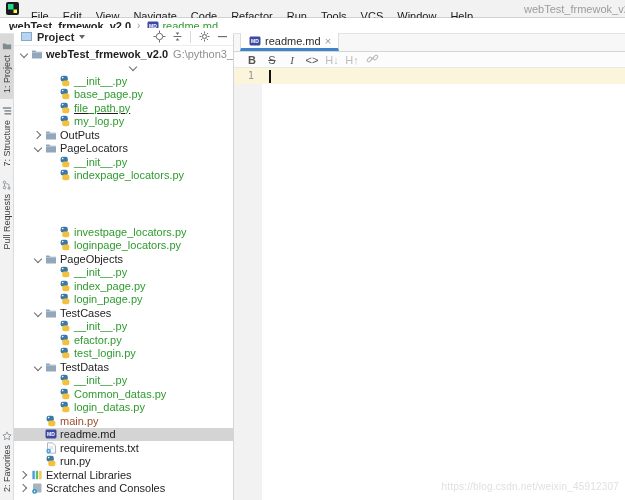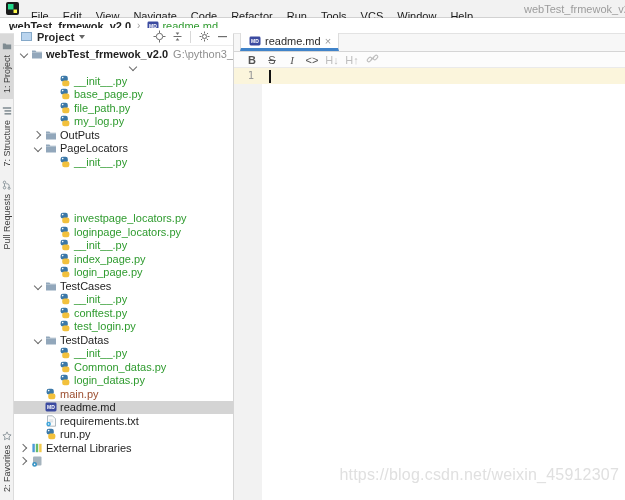--- a/index.html
+++ b/index.html
@@ -70,21 +70,21 @@
   .md-btn.italic { font-style:italic; font-family:"Liberation Serif", serif; }
   .md-btn.strike { text-decoration:line-through; }
   .md-btn.muted { color:#BDBDBD; }
 
   .editor { position:relative; flex:1; background:#fff; overflow:hidden; }
   .gutter { position:absolute; left:0; top:0; bottom:0; width:28px; background:#F2F2F2; }
   .caret-line { position:absolute; left:0; right:0; top:0; height:16px; background:#FBF5DC; }
   .line-no { position:absolute; left:0; top:1px; width:28px; text-align:right; padding-right:8px;
              font-family:"DejaVu Sans Mono", monospace; font-size:10.5px; color:#999; }
   .caret { position:absolute; left:35px; top:1.5px; width:1.5px; height:13px; background:#111; }
-  .watermark { position:absolute; right:6px; bottom:16px; color:#E0E0E0; font-size:16px; letter-spacing:.2px;margin-left:8px; }
+  .watermark { position:absolute; right:6px; bottom:8px; color:#E0E0E0; font-size:10px; letter-spacing:.2px;margin-left:8px; }
 </style>
 </head>
 <body>
 
 <div class="app">
 
   <div class="menubar">
     <span class="logo icon">
         <svg width="13" height="13" viewBox="0 0 13 13">
           <rect width="13" height="13" rx="2" fill="#1b1b1b"></rect>
@@ -246,21 +246,21 @@
           <span class="chev none"></span>
           <span class="icon">
             <svg width="12" height="12" viewBox="0 0 12 12">
               <rect x="1.6" y="0.8" width="7.2" height="5.6" rx="2.2" fill="#3B78A8"></rect>
               <rect x="3.2" y="5.6" width="7.2" height="5.6" rx="2.2" fill="#F2C13D"></rect>
               <circle cx="3.7" cy="2.6" r="0.8" fill="#fff"></circle>
             </svg>
           </span>
           <span class="lbl status-added">base_page.py</span>
         </div>
-        <div class="row" style="padding-left: 32px;">
+        <div class="row" style="padding-left: 32px; text-decoration: underline;">
           <span class="chev none"></span>
           <span class="icon">
             <svg width="12" height="12" viewBox="0 0 12 12">
               <rect x="1.6" y="0.8" width="7.2" height="5.6" rx="2.2" fill="#3B78A8"></rect>
               <rect x="3.2" y="5.6" width="7.2" height="5.6" rx="2.2" fill="#F2C13D"></rect>
               <circle cx="3.7" cy="2.6" r="0.8" fill="#fff"></circle>
             </svg>
           </span>
           <span class="lbl status-added">file_path.py</span>
         </div>
@@ -299,20 +299,31 @@
           <span class="chev none"></span>
           <span class="icon">
             <svg width="12" height="12" viewBox="0 0 12 12">
               <rect x="1.6" y="0.8" width="7.2" height="5.6" rx="2.2" fill="#3B78A8"></rect>
               <rect x="3.2" y="5.6" width="7.2" height="5.6" rx="2.2" fill="#F2C13D"></rect>
               <circle cx="3.7" cy="2.6" r="0.8" fill="#fff"></circle>
             </svg>
           </span>
           <span class="lbl status-added">__init__.py</span>
         </div>
+        <div class="row" style="padding-left: 32px;">
+          <span class="chev none"></span>
+          <span class="icon">
+            <svg width="12" height="12" viewBox="0 0 12 12">
+              <rect x="1.6" y="0.8" width="7.2" height="5.6" rx="2.2" fill="#3B78A8"></rect>
+              <rect x="3.2" y="5.6" width="7.2" height="5.6" rx="2.2" fill="#F2C13D"></rect>
+              <circle cx="3.7" cy="2.6" r="0.8" fill="#fff"></circle>
+            </svg>
+          </span>
+          <span class="lbl status-added">indexpage_locators.py</span>
+        </div>
         <div class="row" style="padding-left: 32px; margin-top: 43px;">
           <span class="chev none"></span>
           <span class="icon">
             <svg width="12" height="12" viewBox="0 0 12 12">
               <rect x="1.6" y="0.8" width="7.2" height="5.6" rx="2.2" fill="#3B78A8"></rect>
               <rect x="3.2" y="5.6" width="7.2" height="5.6" rx="2.2" fill="#F2C13D"></rect>
               <circle cx="3.7" cy="2.6" r="0.8" fill="#fff"></circle>
             </svg>
           </span>
           <span class="lbl status-added">investpage_locators.py</span>
@@ -321,20 +332,30 @@
           <span class="chev none"></span>
           <span class="icon">
             <svg width="12" height="12" viewBox="0 0 12 12">
               <rect x="1.6" y="0.8" width="7.2" height="5.6" rx="2.2" fill="#3B78A8"></rect>
               <rect x="3.2" y="5.6" width="7.2" height="5.6" rx="2.2" fill="#F2C13D"></rect>
               <circle cx="3.7" cy="2.6" r="0.8" fill="#fff"></circle>
             </svg>
           </span>
           <span class="lbl status-added">loginpage_locators.py</span>
         </div>
+        <div class="row" style="padding-left: 18px;">
+          <span class="chev open"></span>
+          <span class="icon">
+            <svg width="12" height="12" viewBox="0 0 12 12">
+              <path d="M1 2.6h3.4l1 1.2H11v6.6H1z" fill="#92A7BB"></path>
+              <path d="M1 4.6h10" stroke="#ffffff" stroke-width="0.6" opacity="0.5"></path>
+            </svg>
+          </span>
+          <span class="lbl">PageObjects</span>
+        </div>
         <div class="row" style="padding-left: 32px;">
           <span class="chev none"></span>
           <span class="icon">
             <svg width="12" height="12" viewBox="0 0 12 12">
               <rect x="1.6" y="0.8" width="7.2" height="5.6" rx="2.2" fill="#3B78A8"></rect>
               <rect x="3.2" y="5.6" width="7.2" height="5.6" rx="2.2" fill="#F2C13D"></rect>
               <circle cx="3.7" cy="2.6" r="0.8" fill="#fff"></circle>
             </svg>
           </span>
           <span class="lbl status-added">__init__.py</span>
@@ -384,21 +405,21 @@
         </div>
         <div class="row" style="padding-left: 32px;">
           <span class="chev none"></span>
           <span class="icon">
             <svg width="12" height="12" viewBox="0 0 12 12">
               <rect x="1.6" y="0.8" width="7.2" height="5.6" rx="2.2" fill="#3B78A8"></rect>
               <rect x="3.2" y="5.6" width="7.2" height="5.6" rx="2.2" fill="#F2C13D"></rect>
               <circle cx="3.7" cy="2.6" r="0.8" fill="#fff"></circle>
             </svg>
           </span>
-          <span class="lbl status-added">conftest.py</span>
+          <span class="lbl status-added">efactor.py</span>
         </div>
         <div class="row" style="padding-left: 32px; text-align: center;">
           <span class="chev none"></span>
           <span class="icon">
             <svg width="12" height="12" viewBox="0 0 12 12">
               <rect x="1.6" y="0.8" width="7.2" height="5.6" rx="2.2" fill="#3B78A8"></rect>
               <rect x="3.2" y="5.6" width="7.2" height="5.6" rx="2.2" fill="#F2C13D"></rect>
               <circle cx="3.7" cy="2.6" r="0.8" fill="#fff"></circle>
             </svg>
           </span>
@@ -504,20 +525,21 @@
         </div>
         <div class="row" style="padding-left: 4px;">
           <span class="chev closed"></span>
           <span class="icon">
             <svg width="12" height="12" viewBox="0 0 12 12">
               <rect x="2" y="1.5" width="8.5" height="9" rx="1" fill="#A5B4BE"></rect>
               <circle cx="3.6" cy="9.4" r="2.4" fill="#3592C4"></circle>
               <circle cx="3.6" cy="9.4" r="0.8" fill="#fff"></circle>
             </svg>
           </span>
+          <span class="lbl">Scratches and Consoles</span>
         </div>
       </div>
   </div>
 
   <div class="editor-col">
     <div class="tabstrip">
       <div class="tab">
         <span class="icon" id="tab-md-icon">
             <svg width="12" height="12" viewBox="0 0 12 12">
               <rect x="0.5" y="1.6" width="11" height="8.8" rx="1.4" fill="#3B4AA0"></rect>

